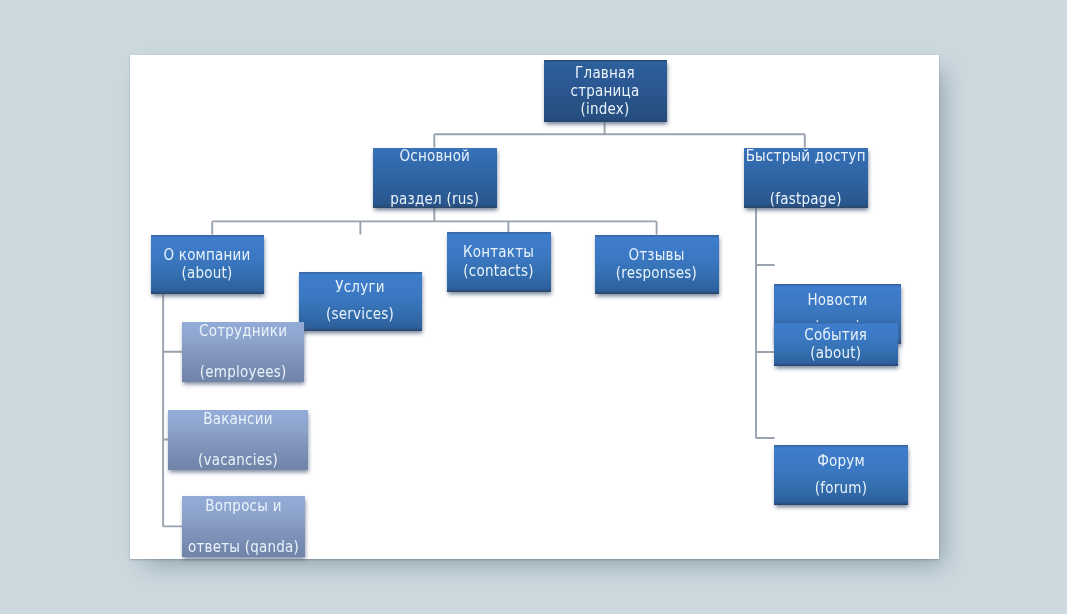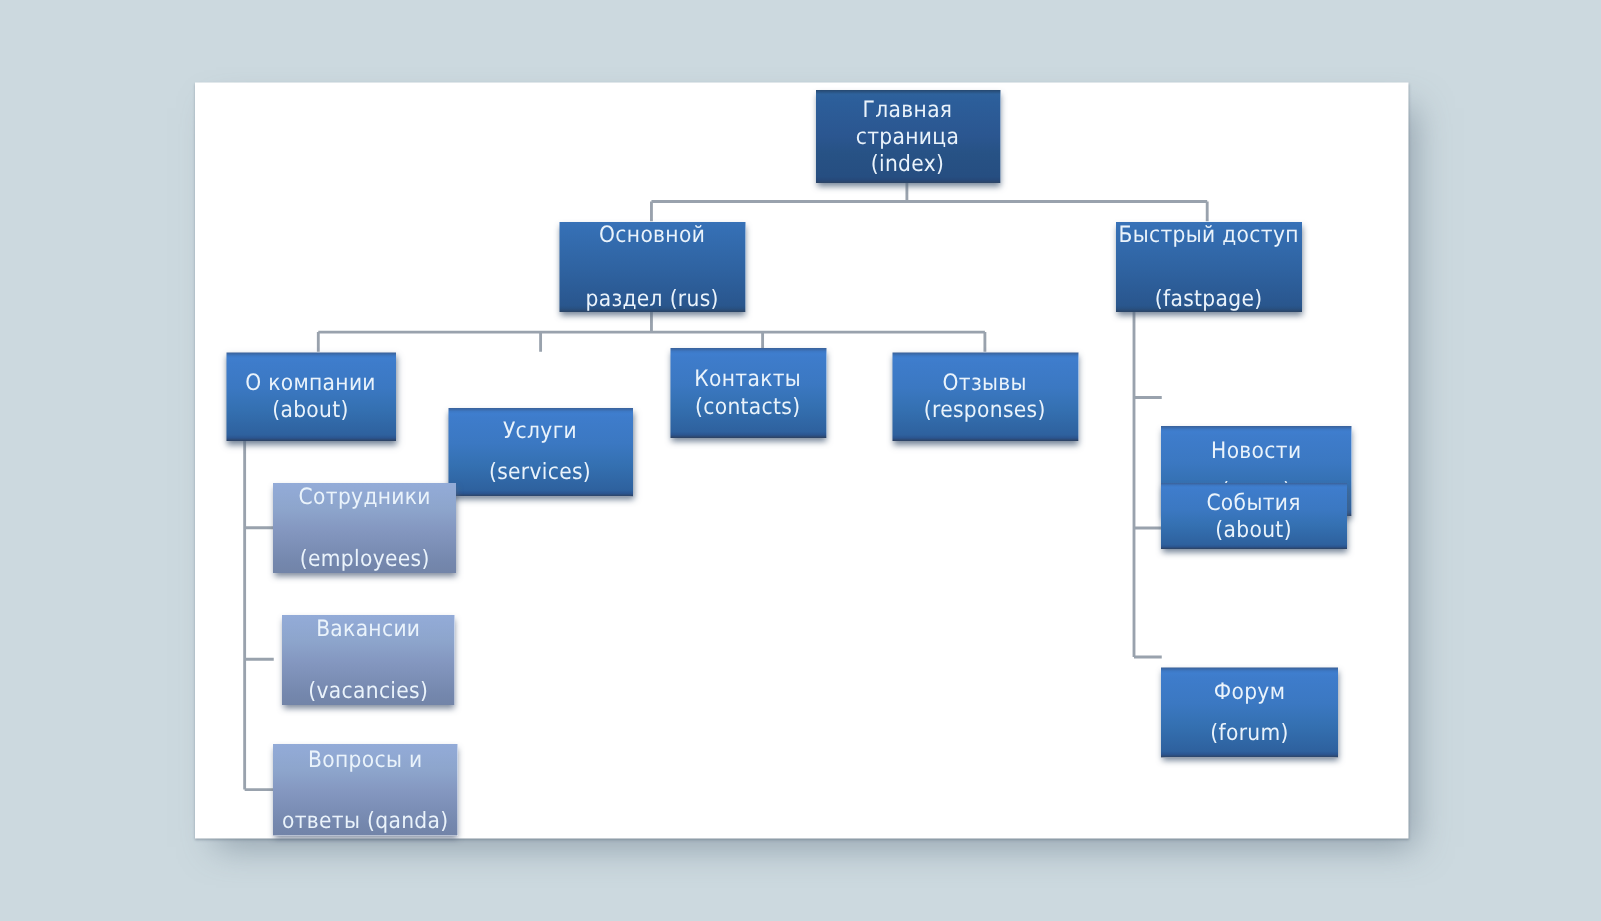--- a/index.html
+++ b/index.html
@@ -74,31 +74,31 @@
 <div class="node dark d3 wide" style="left:774px;top:247px;width:127px;height:60px">
   <span>Новости</span>
   <span>(news)</span>
 </div>
 
 <div class="node dark d3" style="left:774px;top:322px;width:123.5px;height:44px">
   <span>События</span>
   <span>(about)</span>
 </div>
 
-<div class="node dark d3 wide" style="left:774px;top:408px;width:118px;height:60px">
+<div class="node dark d3 wide" style="left:774px;top:408px;width:134px;height:60px">
   <span>Форум</span>
   <span>(forum)</span>
 </div>
 
 <div class="node light" style="left:182px;top:321.5px;width:122.3px;height:60.5px">
   <span>Сотрудники</span>
   <span>(employees)</span>
 </div>
 
-<div class="node light" style="left:188px;top:409.5px;width:115px;height:60px">
+<div class="node light" style="left:168px;top:409.5px;width:140px;height:60px">
   <span>Вакансии</span>
   <span>(vacancies)</span>
 </div>
 
 <div class="node light" style="left:182px;top:496px;width:123px;height:60.8px">
   <span>Вопросы и</span>
   <span>ответы (qanda)</span>
 </div>
 
 </body></html>

